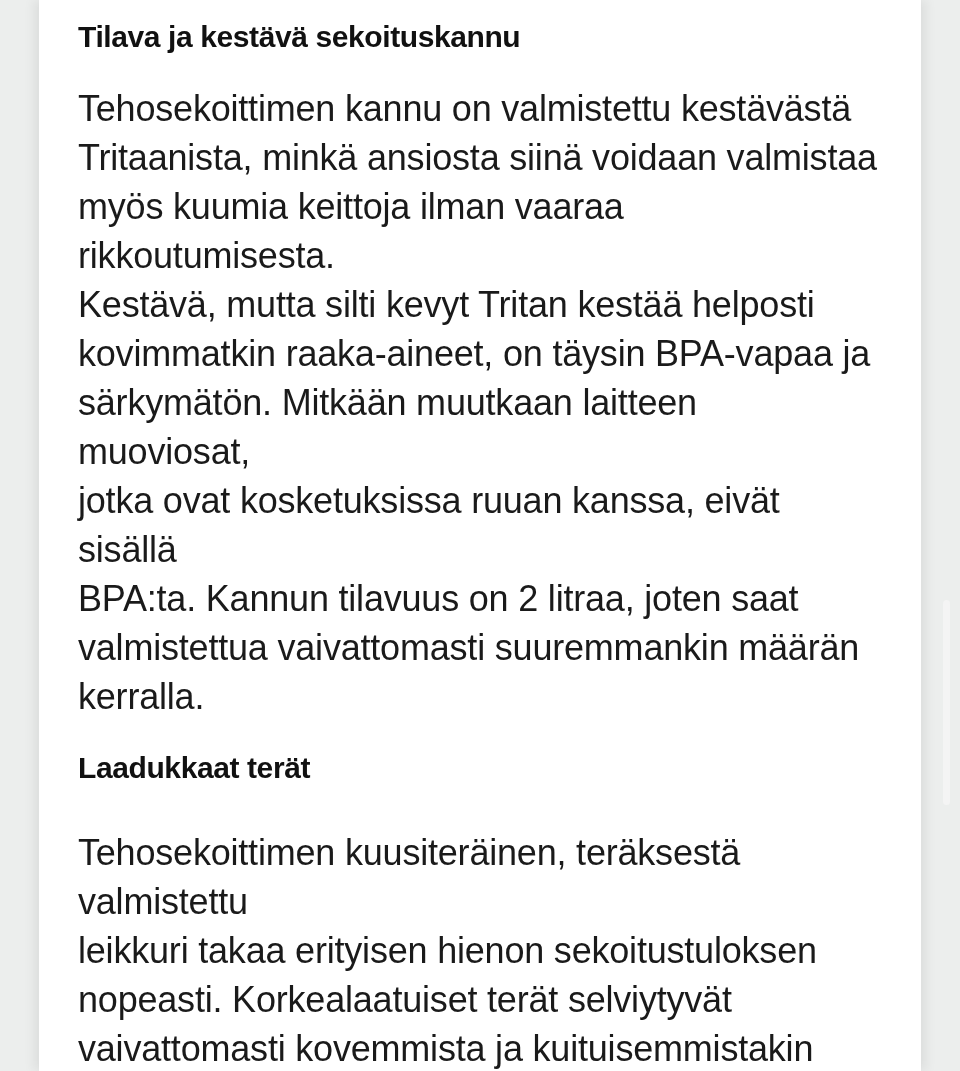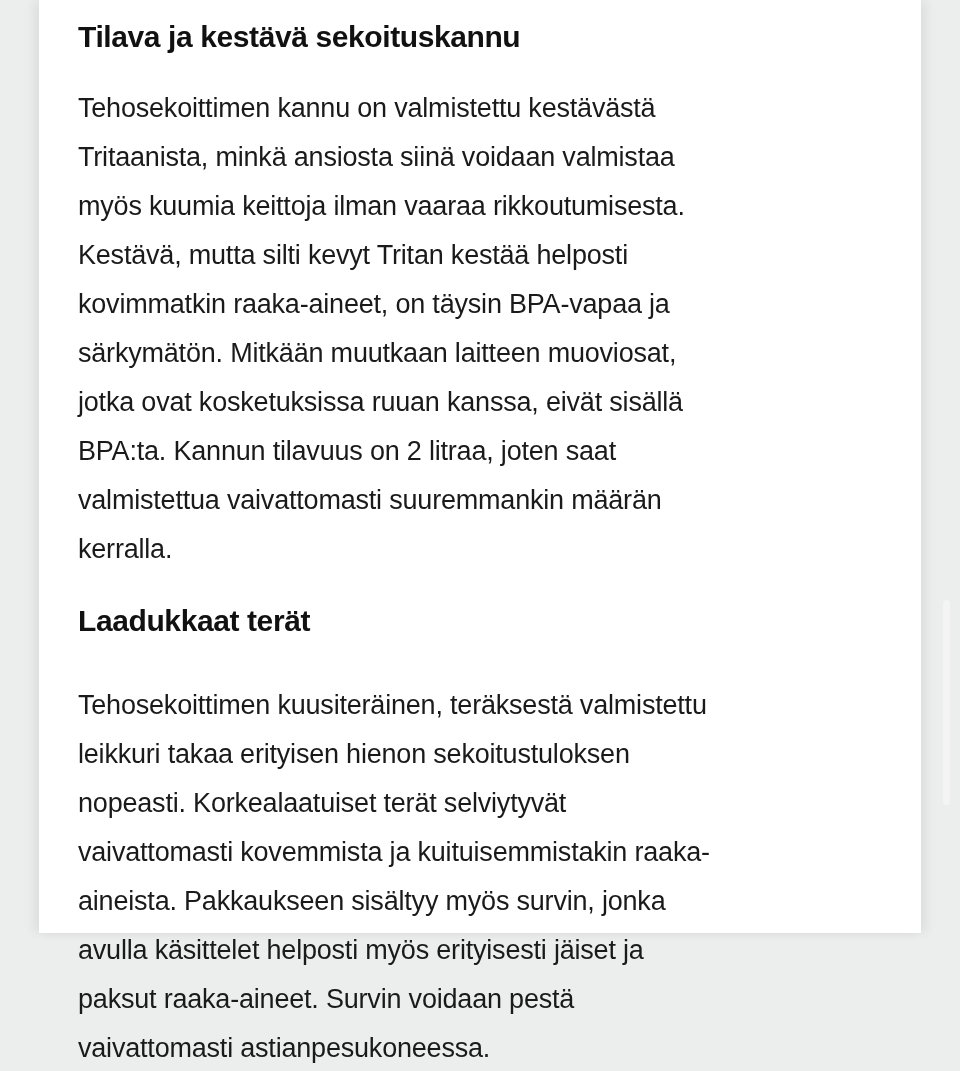--- a/index.html
+++ b/index.html
@@ -3,32 +3,32 @@
 <meta charset="utf-8">
 <style>
   html, body { margin:0; padding:0; }
   body {
     width:960px; height:1071px; overflow:hidden;
     background:#eceeed;
     position:relative;
     font-family:"Liberation Sans", sans-serif;
   }
   .card {
-    position:absolute; left:39px; top:0; width:882px; height:933px;
+    position:absolute; left:39px; top:0; width:882px; height:1071px;
     background:#ffffff;
     box-shadow: -6px 0 10px rgba(0,0,0,0.06), 6px 0 10px rgba(0,0,0,0.06);
   }
   .content { position:absolute; left:39px; top:14px; width:800px; }
   h2 {
     margin:0; font-weight:bold; color:#111;
     font-size:30px; line-height:46px; letter-spacing:-0.4px;
   }
   p {
     margin:0; color:#1a1a1a;
-    font-size:27px; line-height:49px; letter-spacing:-0.2px;
+    font-size:36px; line-height:49px; letter-spacing:-0.2px;
     white-space:pre-line;
   }
   .sec1-title { margin-bottom:24px; }
   .sec1-body { margin-bottom:24px; }
   .sec2-title { margin-bottom:37px; }
   .scrollbar {
     position:absolute; left:943px; top:600px; width:7px; height:205px;
     background:#f4f4f4; border-radius:4px;
   }
 </style>

